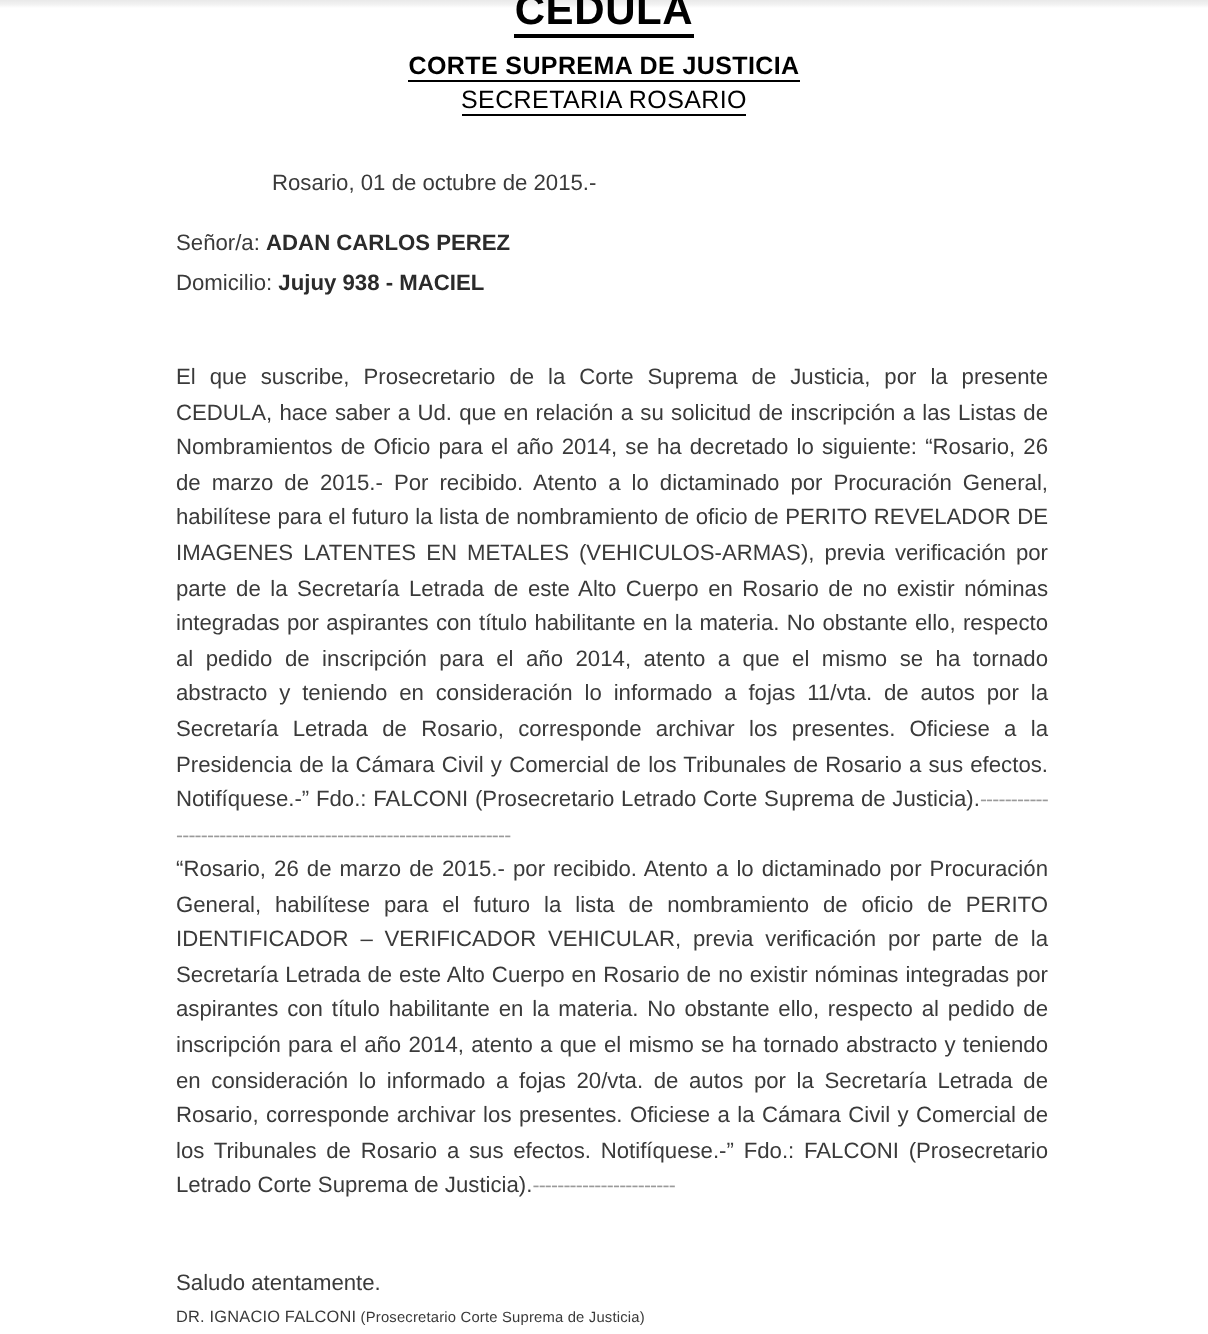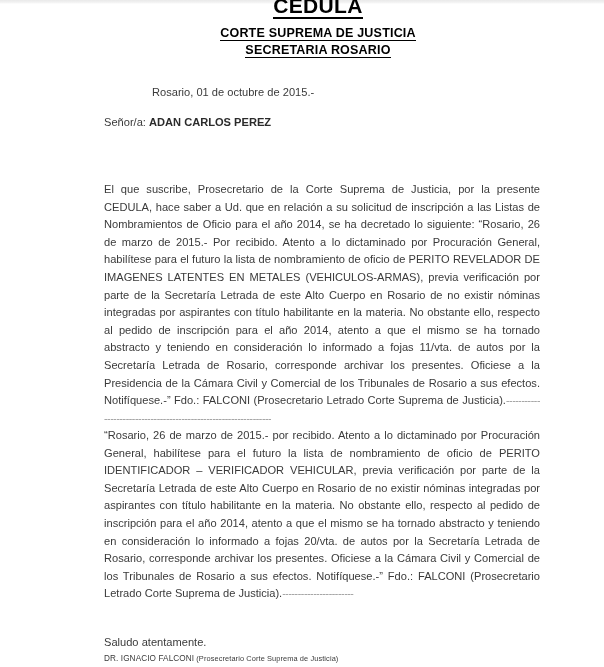--- a/index.html
+++ b/index.html
@@ -18,21 +18,21 @@
     position: absolute;
     top: 0;
     left: 0;
     width: 604px;
     height: 4px;
     background: linear-gradient(to bottom, #e9e9e9 0%, #f3f3f3 60%, #ffffff 100%);
   }
   .page {
     position: absolute;
     top: 0;
-    left: 16px;
+    left: 0;
     width: 506px;
     height: 667px;
   }
   .title {
     position: absolute;
     top: -6px;
     left: 0;
     width: 604px;
     text-align: center;
     font-size: 21px;
@@ -55,21 +55,21 @@
     color: #000000;
     letter-spacing: 0.2px;
   }
   .subtitle2 {
     position: absolute;
     top: 43px;
     left: 0;
     width: 604px;
     text-align: center;
     font-size: 12.5px;
-    font-weight: bold;
+    font-weight: normal;
     color: #000000;
     letter-spacing: 0.2px;
   }
   .subtitle1 span, .subtitle2 span {
     border-bottom: 1.5px solid #000;
   }
   .body-block {
     position: absolute;
     left: 88px;
     width: 436px;
@@ -115,20 +115,21 @@
   <div class="title"><span>CEDULA</span></div>
 
   <div class="subtitle1"><span>CORTE SUPREMA DE JUSTICIA</span></div>
 
   <div class="subtitle2"><span>SECRETARIA ROSARIO</span></div>
 
   <div class="body-block date-line">Rosario, 01 de octubre de 2015.-</div>
 
   <div class="body-block recipient"><span class="lbl-underline">Señor/a</span><span>: </span><span class="bold">ADAN CARLOS PEREZ</span></div>
 
+  <div class="body-block domicile"><span class="lbl-underline">Domicilio</span><span>: </span><span class="bold">Jujuy 938 - MACIEL</span></div>
 
   <div class="body-block para1"><span>El que suscribe, Prosecretario de la Corte Suprema de Justicia, por la presente CEDULA, hace saber a Ud. que en relación a su solicitud de inscripción a las Listas de Nombramientos de Oficio para el año 2014, se ha decretado lo siguiente: “Rosario, 26 de marzo de 2015.- Por recibido. Atento a lo dictaminado por Procuración General, habilítese para el futuro la lista de nombramiento de oficio de PERITO REVELADOR DE IMAGENES LATENTES EN METALES (VEHICULOS-ARMAS), previa verificación por parte de la Secretaría Letrada de este Alto Cuerpo en Rosario de no existir nóminas integradas por aspirantes con título habilitante en la materia. No obstante ello, respecto al pedido de inscripción para el año 2014, atento a que el mismo se ha tornado abstracto y teniendo en consideración lo informado a fojas 11/vta. de autos por la Secretaría Letrada de Rosario, corresponde archivar los presentes. Oficiese a la Presidencia de la Cámara Civil y Comercial de los Tribunales de Rosario a sus efectos. Notifíquese.-” Fdo.: FALCONI (Prosecretario Letrado Corte Suprema de Justicia).</span><span class="dashes">-----------------------------------------------------------------</span></div>
 
   <div class="body-block para2"><span>“Rosario, 26 de marzo de 2015.- por recibido. Atento a lo dictaminado por Procuración General, habilítese para el futuro la lista de nombramiento de oficio de PERITO IDENTIFICADOR – VERIFICADOR VEHICULAR, previa verificación por parte de la Secretaría Letrada de este Alto Cuerpo en Rosario de no existir nóminas integradas por aspirantes con título habilitante en la materia. No obstante ello, respecto al pedido de inscripción para el año 2014, atento a que el mismo se ha tornado abstracto y teniendo en consideración lo informado a fojas 20/vta. de autos por la Secretaría Letrada de Rosario, corresponde archivar los presentes. Oficiese a la Cámara Civil y Comercial de los Tribunales de Rosario a sus efectos. Notifíquese.-” Fdo.: FALCONI (Prosecretario Letrado Corte Suprema de Justicia).</span><span class="dashes">-----------------------</span></div>
 
 
   <div class="body-block closing2">Saludo atentamente.</div>
 
   <div class="signature"><span class="sig-name">DR. IGNACIO FALCONI</span><span> (Prosecretario Corte Suprema de Justicia)</span></div>
 

